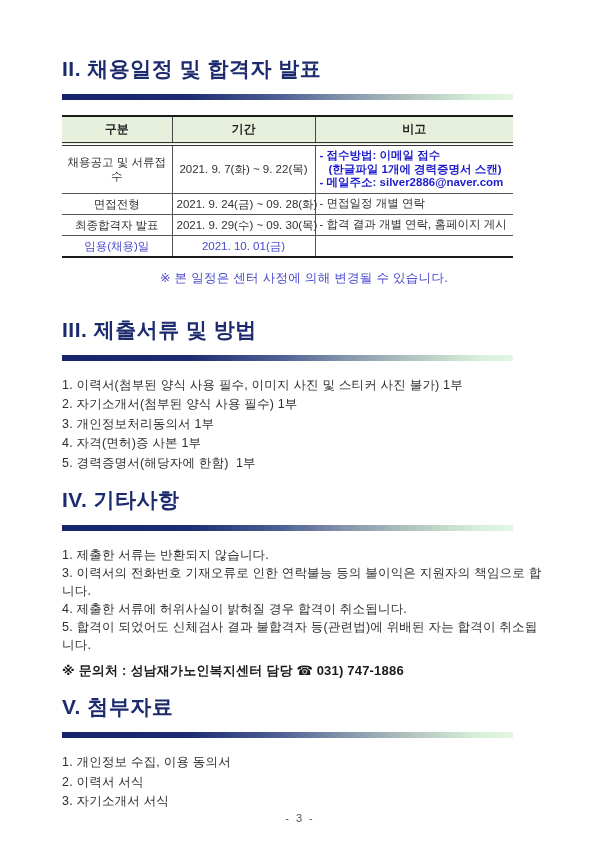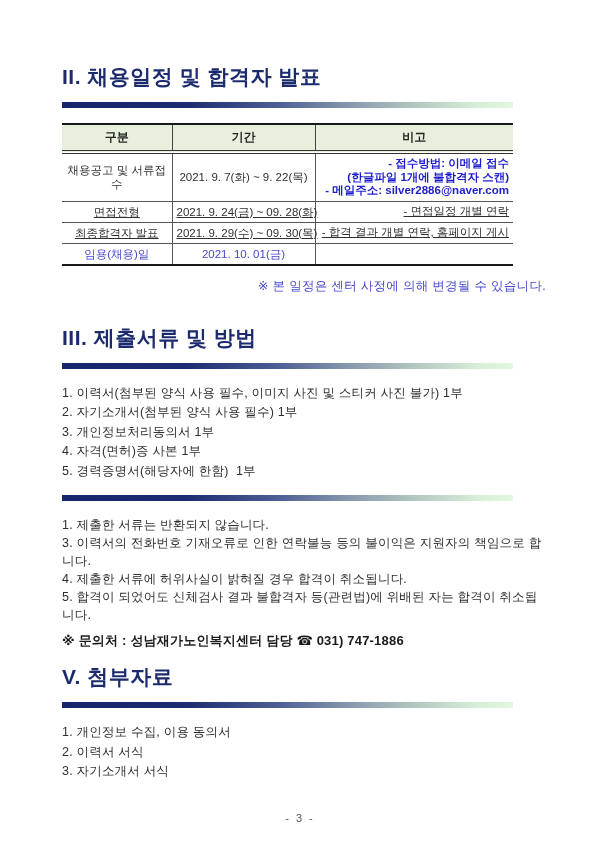--- a/index.html
+++ b/index.html
@@ -58,34 +58,34 @@
     border-left: 1px solid #555;
     font-size: 11.5px;
     line-height: 14px;
     padding: 3px 4px;
     vertical-align: middle;
   }
   table.schedule td:first-child { border-left: none; }
   table.schedule tbody tr:first-child td { border-top: none; }
   td.cat { text-align: center; }
   td.per { text-align: center; white-space: nowrap; }
-  td.note { padding-left: 6px; text-align: right; }
+  td.note { padding-left: 6px; }
   td.note .note-line { line-height: 13.5px; white-space: nowrap; }
   td.note .note-indent { padding-left: 9px; }
   .blue-notes { color: #1d1dce; font-weight: 700; }
   tr.violet-row td { color: #4747ce; }
   .row1 td { height: 42px; }
   .row2 td { height: 34px; }
-  .row3 td, .row4 td { height: 19px; text-decoration: underline; }
+  .row3 td, .row4 td { height: 19px; }
   .row5 td { height: 20px; }
   
   .table-footnote {
     width: 484px;
     margin-top: 12px;
-    text-align: right;
+    text-align: center;
     font-size: 12.5px;
     color: #4747ce;
     letter-spacing: 0.3px;
   }
   
   .section { margin-top: 30px; }
   .section.tight { margin-top: 14px; }
   .doc-list { margin-top: 2px; }
   .doc-list .list-item {
     font-size: 12.5px;
@@ -112,21 +112,21 @@
     font-size: 11px;
     color: #555;
     letter-spacing: 2px;
   }
 </style>
 </head>
 <body>
 
 <div class="content">
 
-  <div class="section" style="margin-top:8px;">
+  <div class="section" style="margin-top:0;">
     <div class="section-title">II. 채용일정 및 합격자 발표</div>
     <div class="divider-bar"></div>
 
     <table class="schedule">
       <colgroup>
           <col class="c1">
           <col class="c2">
           <col class="c3">
         </colgroup>
       <thead>
@@ -135,21 +135,21 @@
           <th>기간</th>
           <th>비고</th>
         </tr>
       </thead>
       <tbody>
         <tr class="row1">
           <td class="cat">채용공고 및 서류접수</td>
           <td class="per">2021. 9. 7(화) ~ 9. 22(목)</td>
           <td class="note blue-notes">
             <div class="note-line">- 접수방법: 이메일 접수</div>
-            <div class="note-line note-indent">(한글파일 1개에 불합격자 스캔)</div>
+            <div class="note-line note-indent">(한글파일 1개에 경력증명서 스캔)</div>
             <div class="note-line">- 메일주소: silver2886@naver.com</div>
           </td>
         </tr>
         <tr class="row3">
           <td class="cat">면접전형</td>
           <td class="per">2021. 9. 24(금) ~ 09. 28(화)</td>
           <td class="note">
             <div class="note-line">- 면접일정 개별 연락</div>
           </td>
         </tr>
@@ -177,20 +177,21 @@
     <div class="doc-list">
       <div class="list-item">1. 이력서(첨부된 양식 사용 필수, 이미지 사진 및 스티커 사진 불가) 1부</div>
       <div class="list-item">2. 자기소개서(첨부된 양식 사용 필수) 1부</div>
       <div class="list-item">3. 개인정보처리동의서 1부</div>
       <div class="list-item">4. 자격(면허)증 사본 1부</div>
       <div class="list-item">5. 경력증명서(해당자에 한함)  1부</div>
     </div>
   </div>
 
   <div class="section tight">
+    <div class="section-title">IV. 기타사항</div>
     <div class="divider-bar"></div>
     <div class="doc-list compact">
       <div class="list-item">1. 제출한 서류는 반환되지 않습니다.</div>
       <div class="list-item">3. 이력서의 전화번호 기재오류로 인한 연락불능 등의 불이익은 지원자의 책임으로 합니다.</div>
       <div class="list-item">4. 제출한 서류에 허위사실이 밝혀질 경우 합격이 취소됩니다.</div>
       <div class="list-item">5. 합격이 되었어도 신체검사 결과 불합격자 등(관련법)에 위배된 자는 합격이 취소됩니다.</div>
     </div>
     <div class="contact-line">
       <span>※ 문의처 : 성남재가노인복지센터 담당</span>
       <span class="phone-glyph">☎</span>

